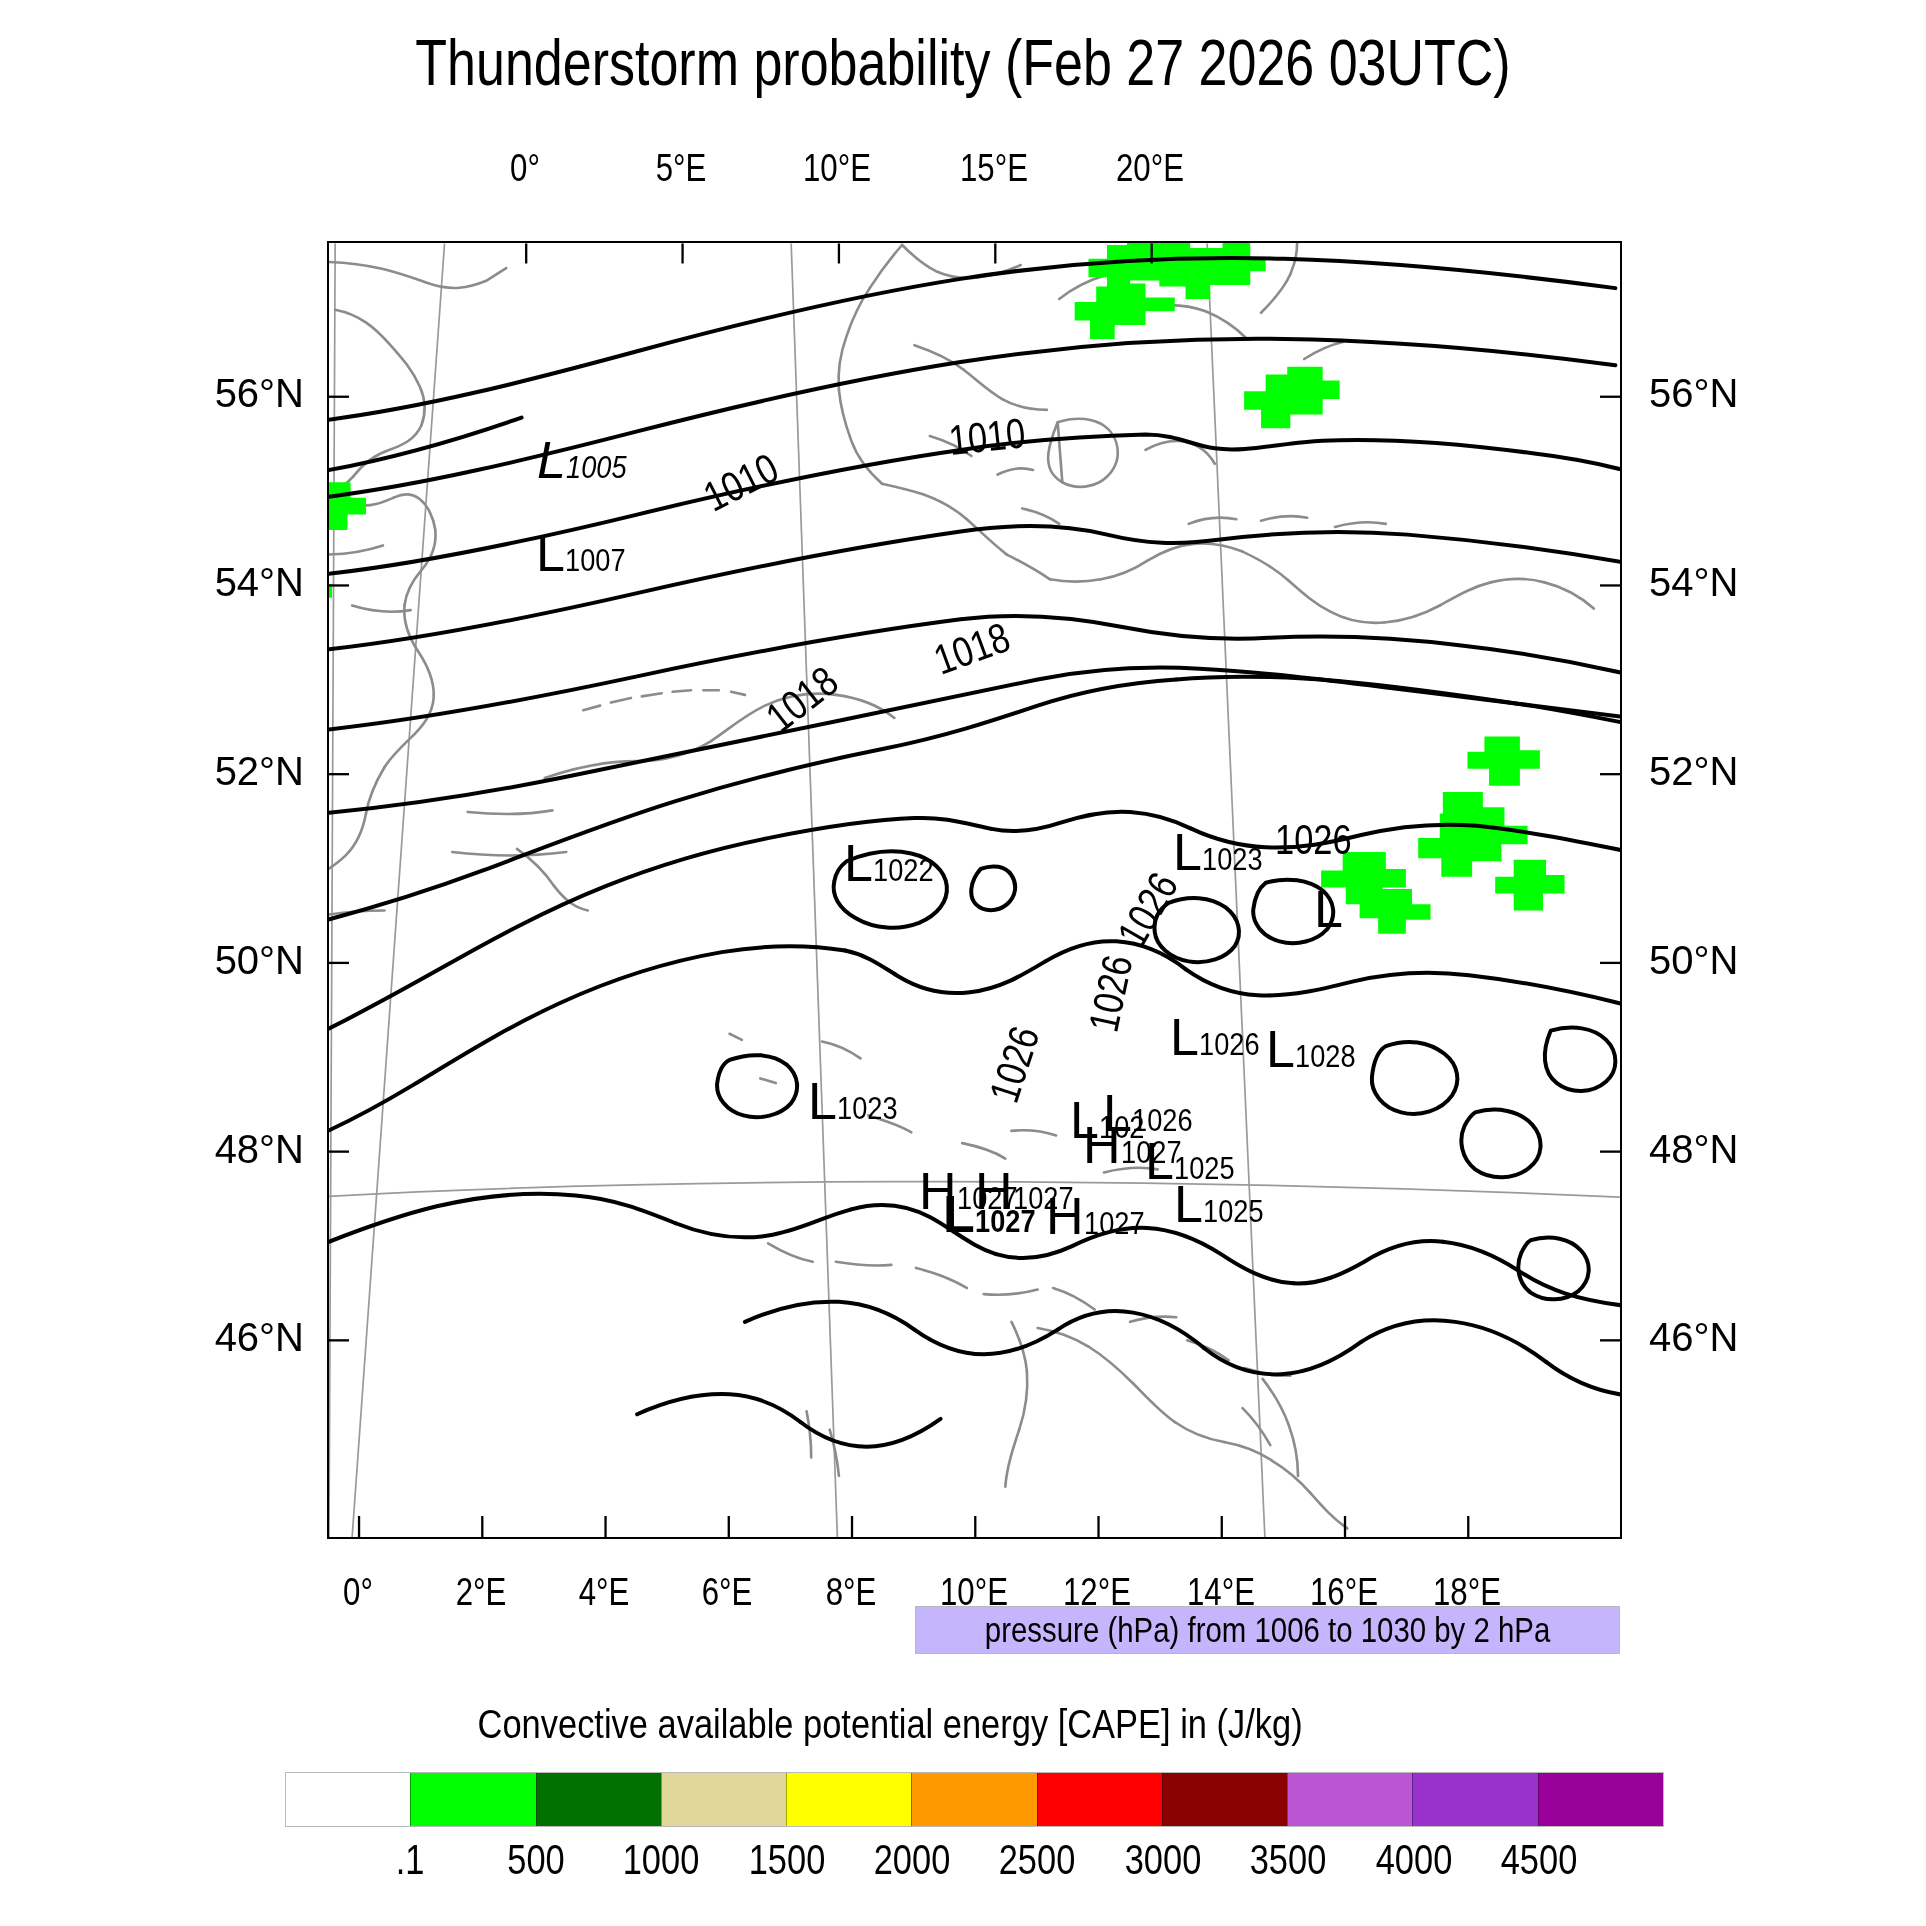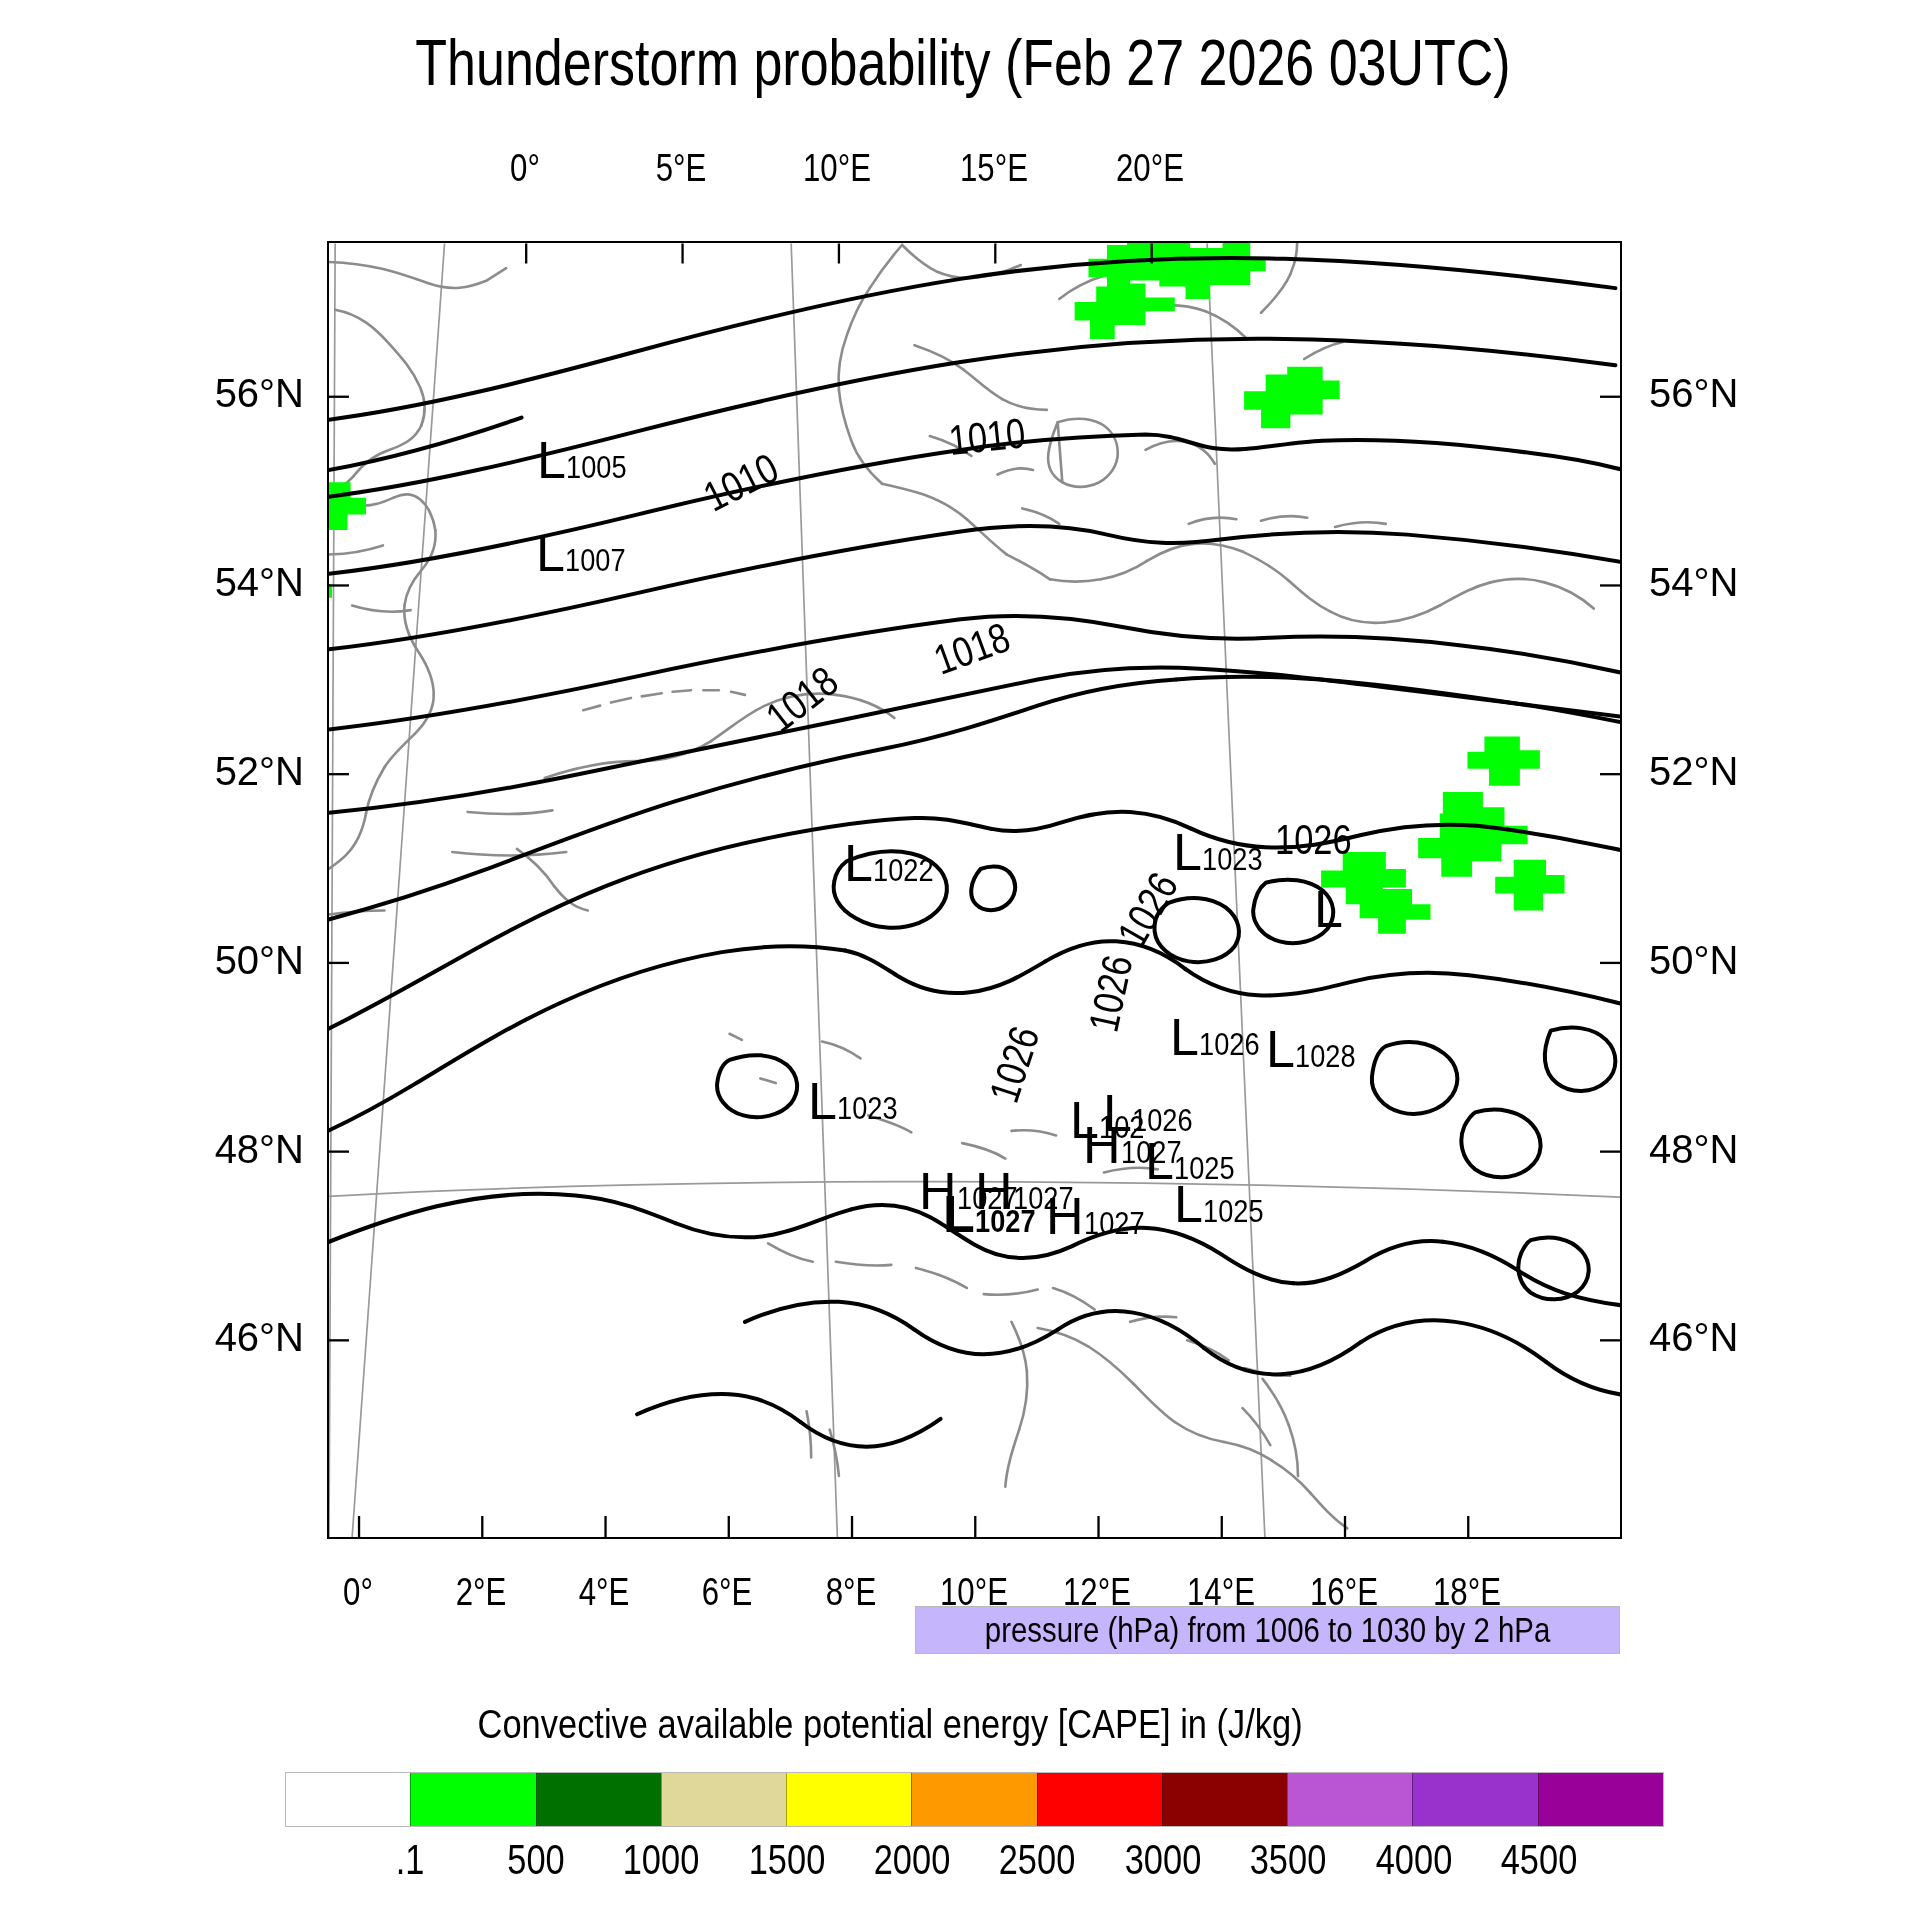--- a/index.html
+++ b/index.html
@@ -305,21 +305,21 @@
         <div class="clab" style="left: 620px; top: 174px; transform: rotate(-6deg);"><i>1010</i></div>
         <div class="clab" style="left: 378px; top: 233px; transform: rotate(-27deg);"><i>1010</i></div>
         <div class="clab" style="left: 607px; top: 395px; transform: rotate(-20deg);"><i>1018</i></div>
         <div class="clab" style="left: 443px; top: 456px; transform: rotate(-38deg);"><i>1018</i></div>
         <div class="clab" style="left: 946px; top: 573px; transform: rotate(0deg);"><i>1026</i></div>
         <div class="clab" style="left: 800px; top: 676px; transform: rotate(-60deg);"><i>1026</i></div>
         <div class="clab" style="left: 774px; top: 764px; transform: rotate(-78deg);"><i>1026</i></div>
         <div class="clab" style="left: 674px; top: 834px; transform: rotate(-72deg);"><i>1026</i></div>
       </div>
     <div id="hlmarks">
-        <div class="hl" style="left: 208px; top: 191px;"><span class="big">L</span><span class="sub">1005</span></div>
+        <div class="hl" style="left: 208px; top: 191px; font-style: italic;"><span class="big">L</span><span class="sub">1005</span></div>
         <div class="hl" style="left: 207px; top: 284px;"><span class="big">L</span><span class="sub">1007</span></div>
         <div class="hl" style="left: 515px; top: 594px;"><span class="big">L</span><span class="sub">1022</span></div>
         <div class="hl" style="left: 844px; top: 583px;"><span class="big">L</span><span class="sub">1023</span></div>
         <div class="hl" style="left: 985px; top: 640px;"><span class="big">L</span><span class="sub"></span></div>
         <div class="hl" style="left: 841px; top: 768px;"><span class="big">L</span><span class="sub">1026</span></div>
         <div class="hl" style="left: 937px; top: 780px;"><span class="big">L</span><span class="sub">1028</span></div>
         <div class="hl" style="left: 479px; top: 832px;"><span class="big">L</span><span class="sub">1023</span></div>
         <div class="hl" style="left: 741px; top: 851px;"><span class="big">L</span><span class="sub">102</span></div>
         <div class="hl" style="left: 774px; top: 844px;"><span class="big">L</span><span class="sub">1026</span></div>
         <div class="hl" style="left: 754px; top: 876px;"><span class="big">H</span><span class="sub">1027</span></div>

